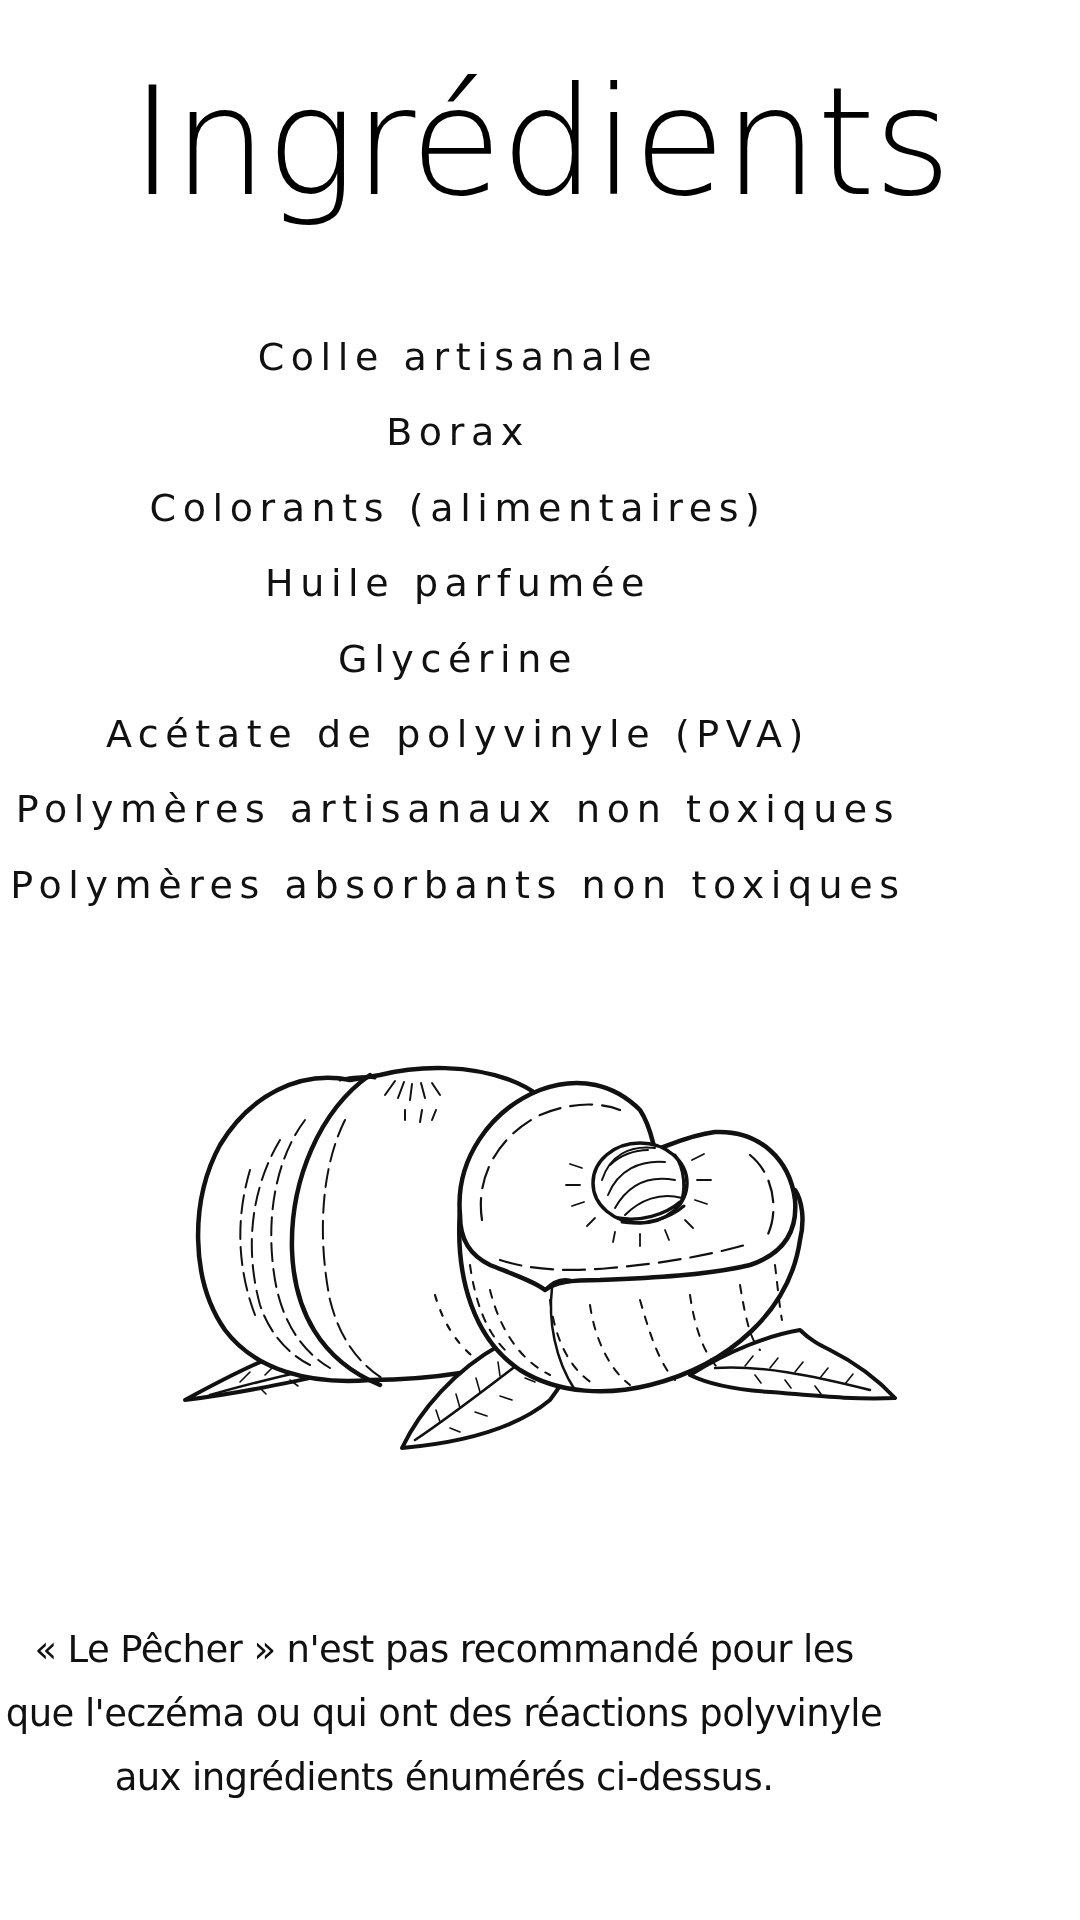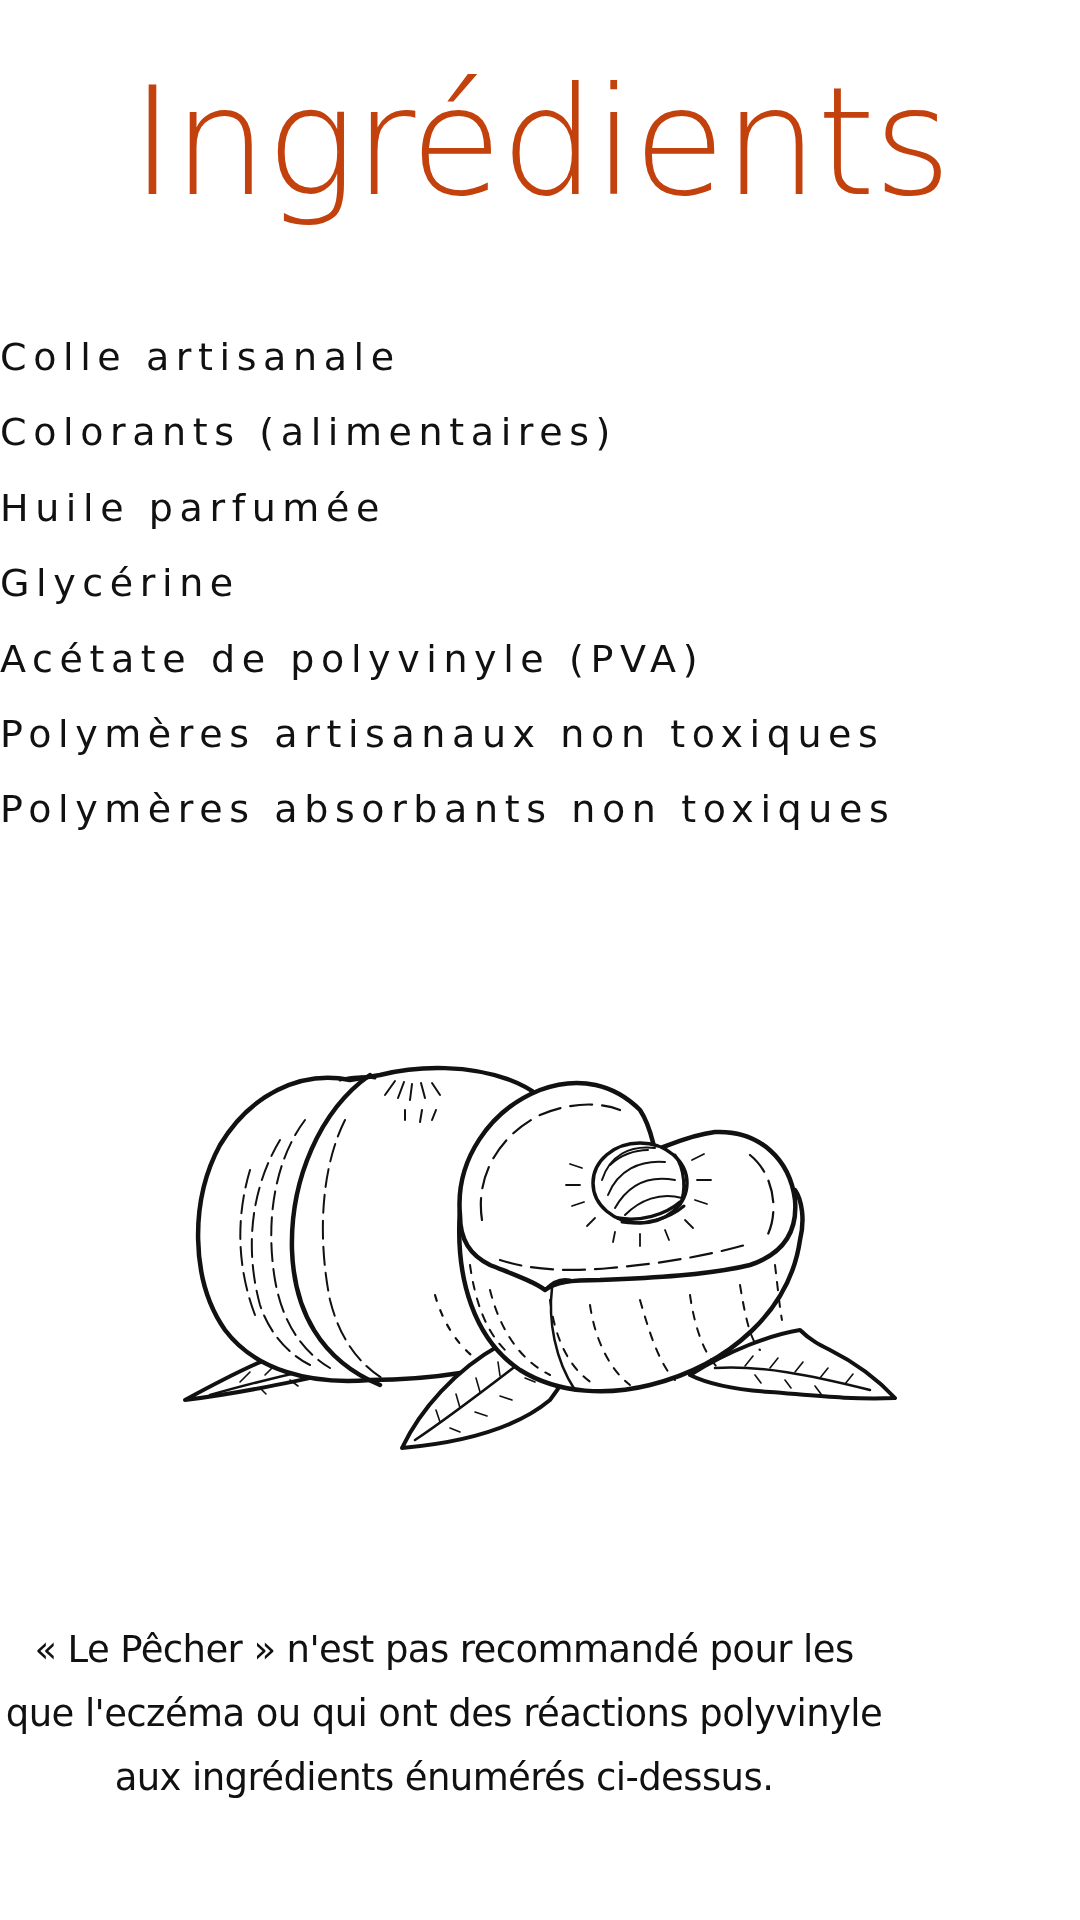--- a/index.html
+++ b/index.html
@@ -18,31 +18,32 @@
     position: absolute;
     left: 0;
     top: 52px;
     width: 1080px;
     text-align: center;
     font-family: "DejaVu Sans", sans-serif;
     font-weight: 300;
     font-size: 150px;
     line-height: 180px;
     letter-spacing: -2px;
-    color: #c2410c;
+    color: #000000;
     margin: 0;
   }
   .ingredients {
     position: absolute;
     left: 0;
     top: 320px;
     width: 916px;
     margin: 0;
     padding: 0;
     list-style: none;
+    text-align: center;
   }
   .ingredients li {
     font-family: "DejaVu Sans", sans-serif;
     font-size: 38px;
     line-height: 75.4px;
     height: 75.4px;
     letter-spacing: 6.6px;
     color: #111111;
     white-space: nowrap;
   }
@@ -76,20 +77,21 @@
     white-space: nowrap;
   }
 </style>
 </head>
 <body>
 
 <h1 class="title">Ingrédients</h1>
 
 <ul class="ingredients">
   <li>Colle artisanale</li>
+  <li>Borax</li>
   <li>Colorants (alimentaires)</li>
   <li>Huile parfumée</li>
   <li>Glycérine</li>
   <li>Acétate de polyvinyle (PVA)</li>
   <li>Polymères artisanaux non toxiques</li>
   <li>Polymères absorbants non toxiques</li>
 </ul>
 
 <div class="illustration">
 

